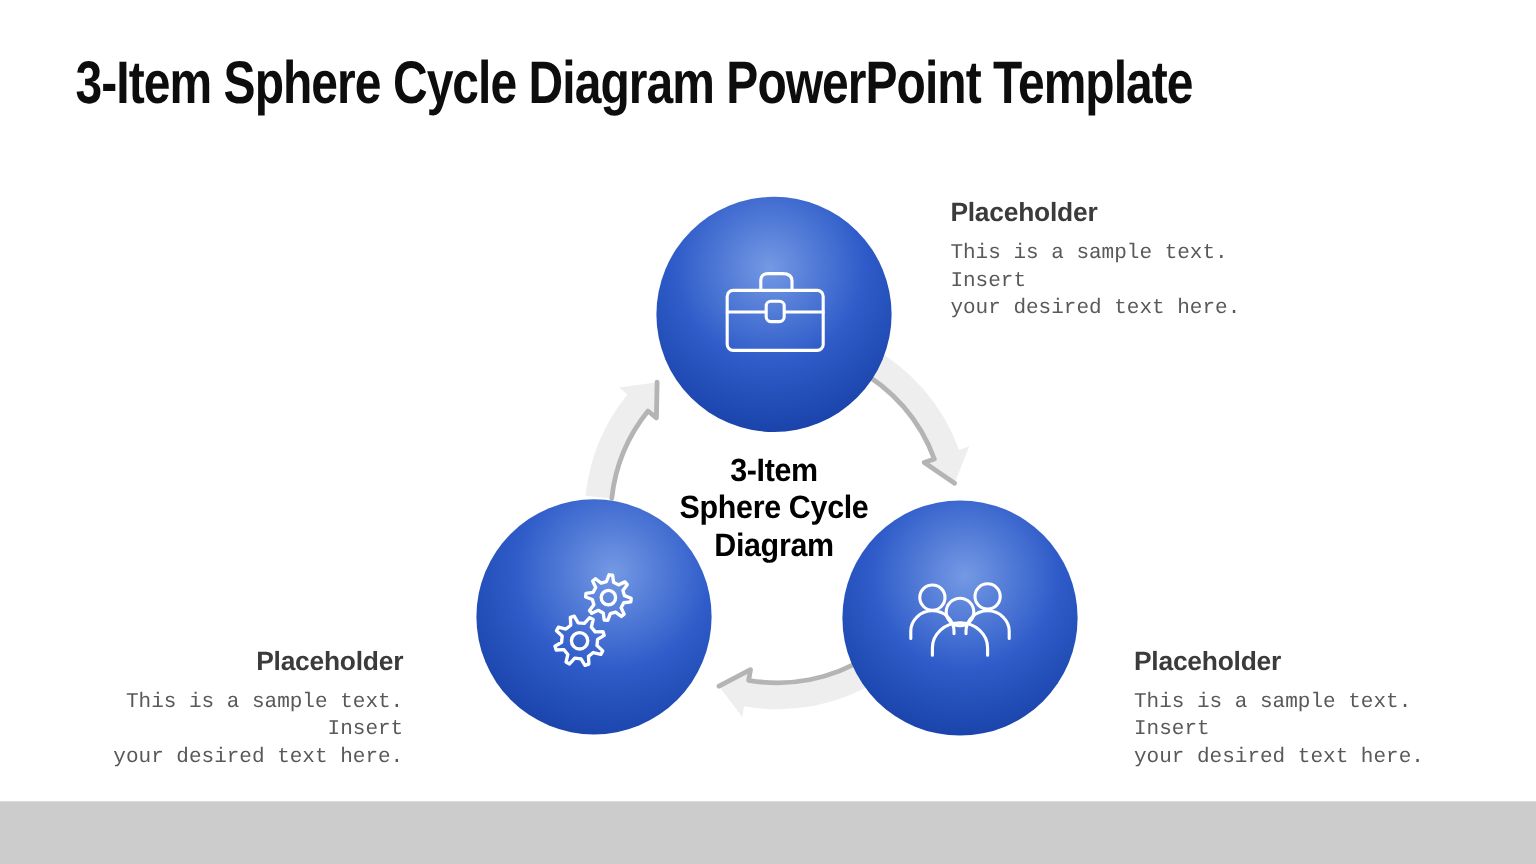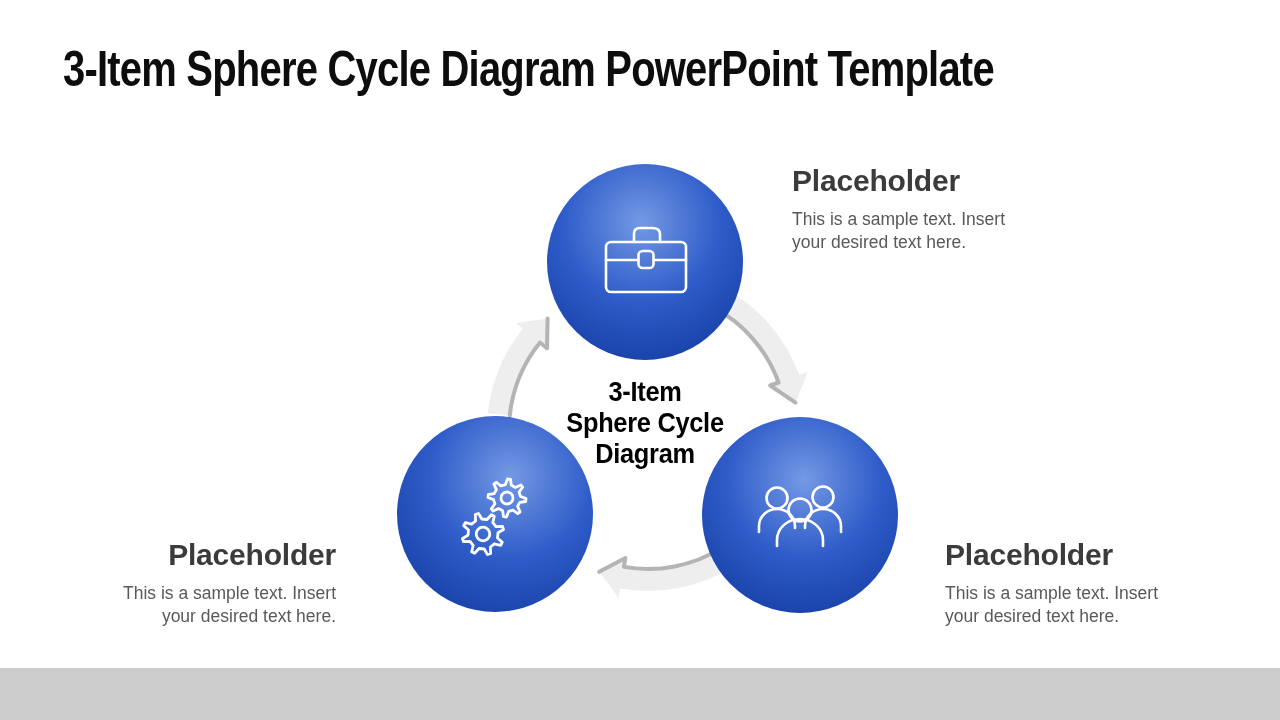--- a/index.html
+++ b/index.html
@@ -30,22 +30,22 @@
     background:radial-gradient(circle at 52% 32%, var(--sph-hi) 0%, var(--sph-mid) 46%, var(--sph-dark) 80%, var(--sph-rim) 100%);}
   .sphere svg{position:absolute;}
   .icon-stroke{fill:none; stroke:var(--icon-stroke); stroke-linejoin:round; stroke-linecap:round;}
   .center-label{
     position:absolute; left:505px; top:377px; width:280px; z-index:3;
     text-align:center; font-size:27px; font-weight:700; line-height:31px;
     letter-spacing:-0.3px; color:#000;
     transform:scaleX(0.94); transform-origin:50% 0;
   }
   .ph{position:absolute; width:260px; z-index:3;}
-  .ph-heading{font-size:30px; font-weight:700; color:var(--head-color); letter-spacing:-0.2px; margin:0 0 10px 0;}
-  .ph-body{font-size:17.5px; color:var(--body-color); line-height:23px;}
+  .ph-heading{font-size:22px; font-weight:700; color:var(--head-color); letter-spacing:-0.2px; margin:0 0 10px 0;}
+  .ph-body{font-size:17.5px; color:var(--body-color); line-height:23px;font-family:Liberation Mono, monospace;}
   .ph-tr{left:792px; top:164px; text-align:left;}
   .ph-bl{left:76px;  top:538px; text-align:right;}
   .ph-br{left:945px; top:538px; text-align:left;}
 </style>
 </head>
 <body>
 
 <div class="slide">
 
   <h1 class="title">3-Item Sphere Cycle Diagram PowerPoint Template</h1>

